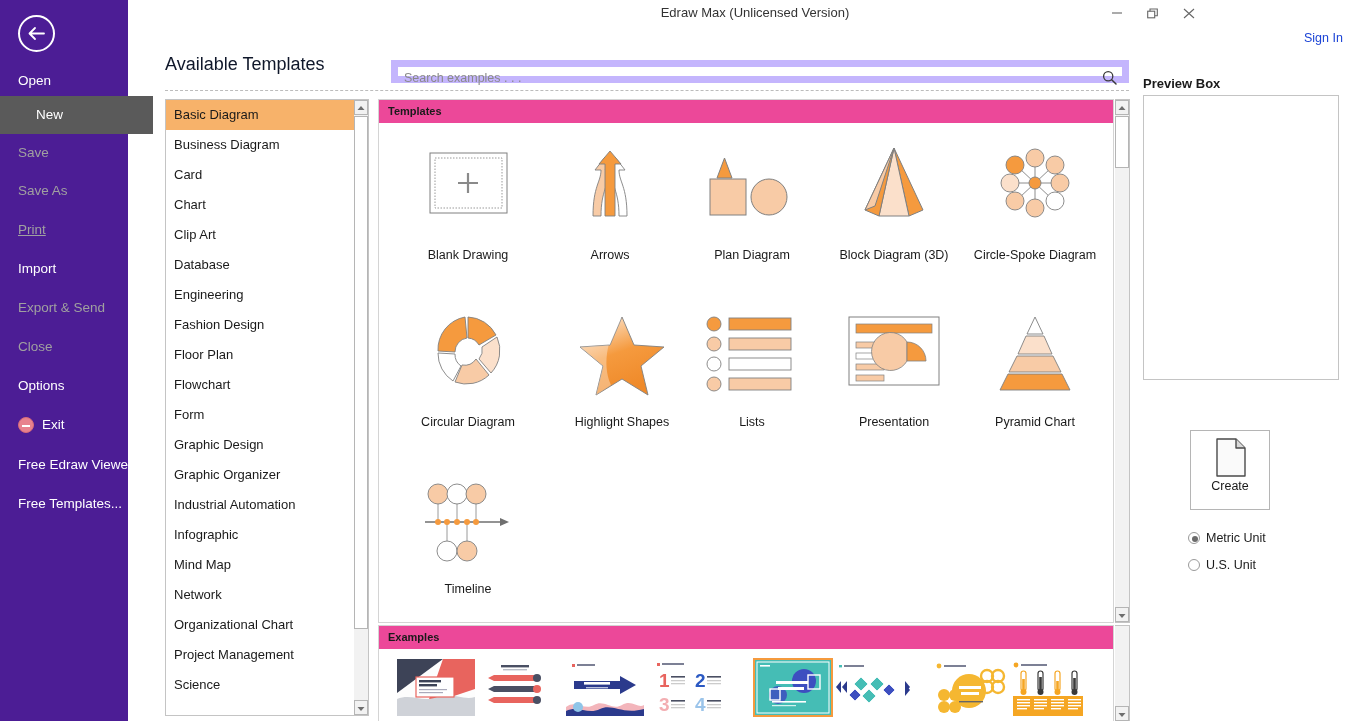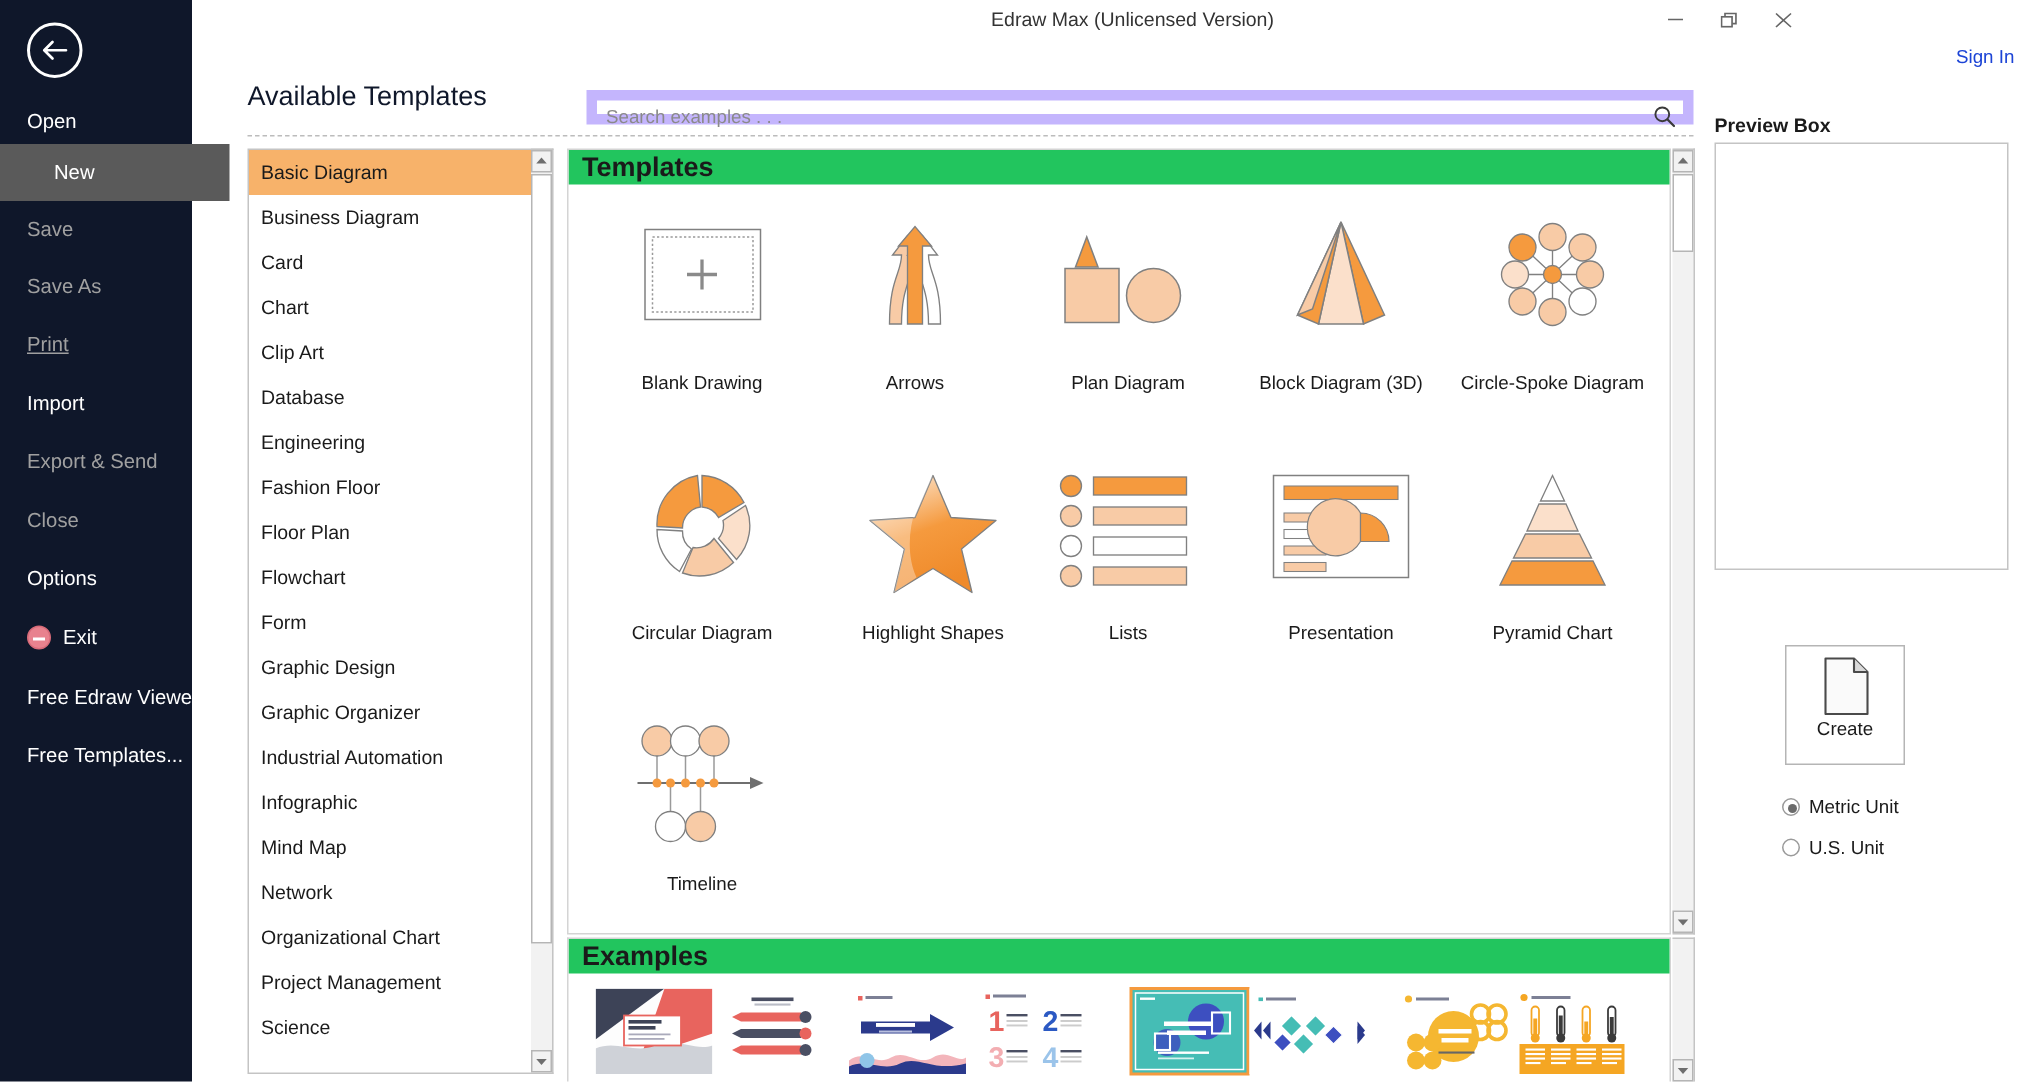--- a/index.html
+++ b/index.html
@@ -9,21 +9,21 @@
     overflow: hidden;
     background: #ffffff;
     font-family: "Liberation Sans", sans-serif;
     -webkit-font-smoothing: antialiased;
   }
 
   
   #backstage-sidebar {
     position: absolute; left: 0; top: 0;
     width: 128px; height: 721px;
-    background: #0f172a;
+    background: #4c1d95;
   }
   #back-button {
     position: absolute; left: 18px; top: 15px;
     width: 37px; height: 37px;
     border: 2px solid #ffffff;
     border-radius: 50%;
     cursor: pointer;
   }
   #back-button svg { position: absolute; left: 7px; top: 7px; }
   .nav-item {
@@ -149,22 +149,22 @@
   #templates-panel {
     position: absolute; left: 378px; top: 99px;
     width: 736px; height: 524px;
     border: 1px solid #d4d4d4;
     background: #ffffff;
     overflow: hidden;
   }
   .section-head {
     position: absolute; left: 0; top: 0;
     width: 736px; height: 23px;
-    background: #22c55e;
-    font-size: 18px; font-weight: bold; color: #1a1a1a;
+    background: #ec4899;
+    font-size: 11px; font-weight: bold; color: #1a1a1a;
     line-height: 23px; padding-left: 9px;
   }
   #templates-grid {
     position: absolute; left: 0; top: 23px;
     width: 736px; height: 500px;
   }
   .tpl-cell {
     position: absolute;
     width: 142px; height: 160px;
     cursor: pointer; text-align: center;
@@ -314,21 +314,21 @@
 <div id="header-rule"></div>
 
 <div id="category-panel">
     <div class="category-item selected"><span>Basic Diagram</span></div>
     <div class="category-item"><span>Business Diagram</span></div>
     <div class="category-item"><span>Card</span></div>
     <div class="category-item"><span>Chart</span></div>
     <div class="category-item"><span>Clip Art</span></div>
     <div class="category-item"><span>Database</span></div>
     <div class="category-item"><span>Engineering</span></div>
-    <div class="category-item"><span>Fashion Floor</span></div>
+    <div class="category-item"><span>Fashion Design</span></div>
     <div class="category-item"><span>Floor Plan</span></div>
     <div class="category-item"><span>Flowchart</span></div>
     <div class="category-item"><span>Form</span></div>
     <div class="category-item"><span>Graphic Design</span></div>
     <div class="category-item"><span>Graphic Organizer</span></div>
     <div class="category-item"><span>Industrial Automation</span></div>
     <div class="category-item"><span>Infographic</span></div>
     <div class="category-item"><span>Mind Map</span></div>
     <div class="category-item"><span>Network</span></div>
     <div class="category-item"><span>Organizational Chart</span></div>

